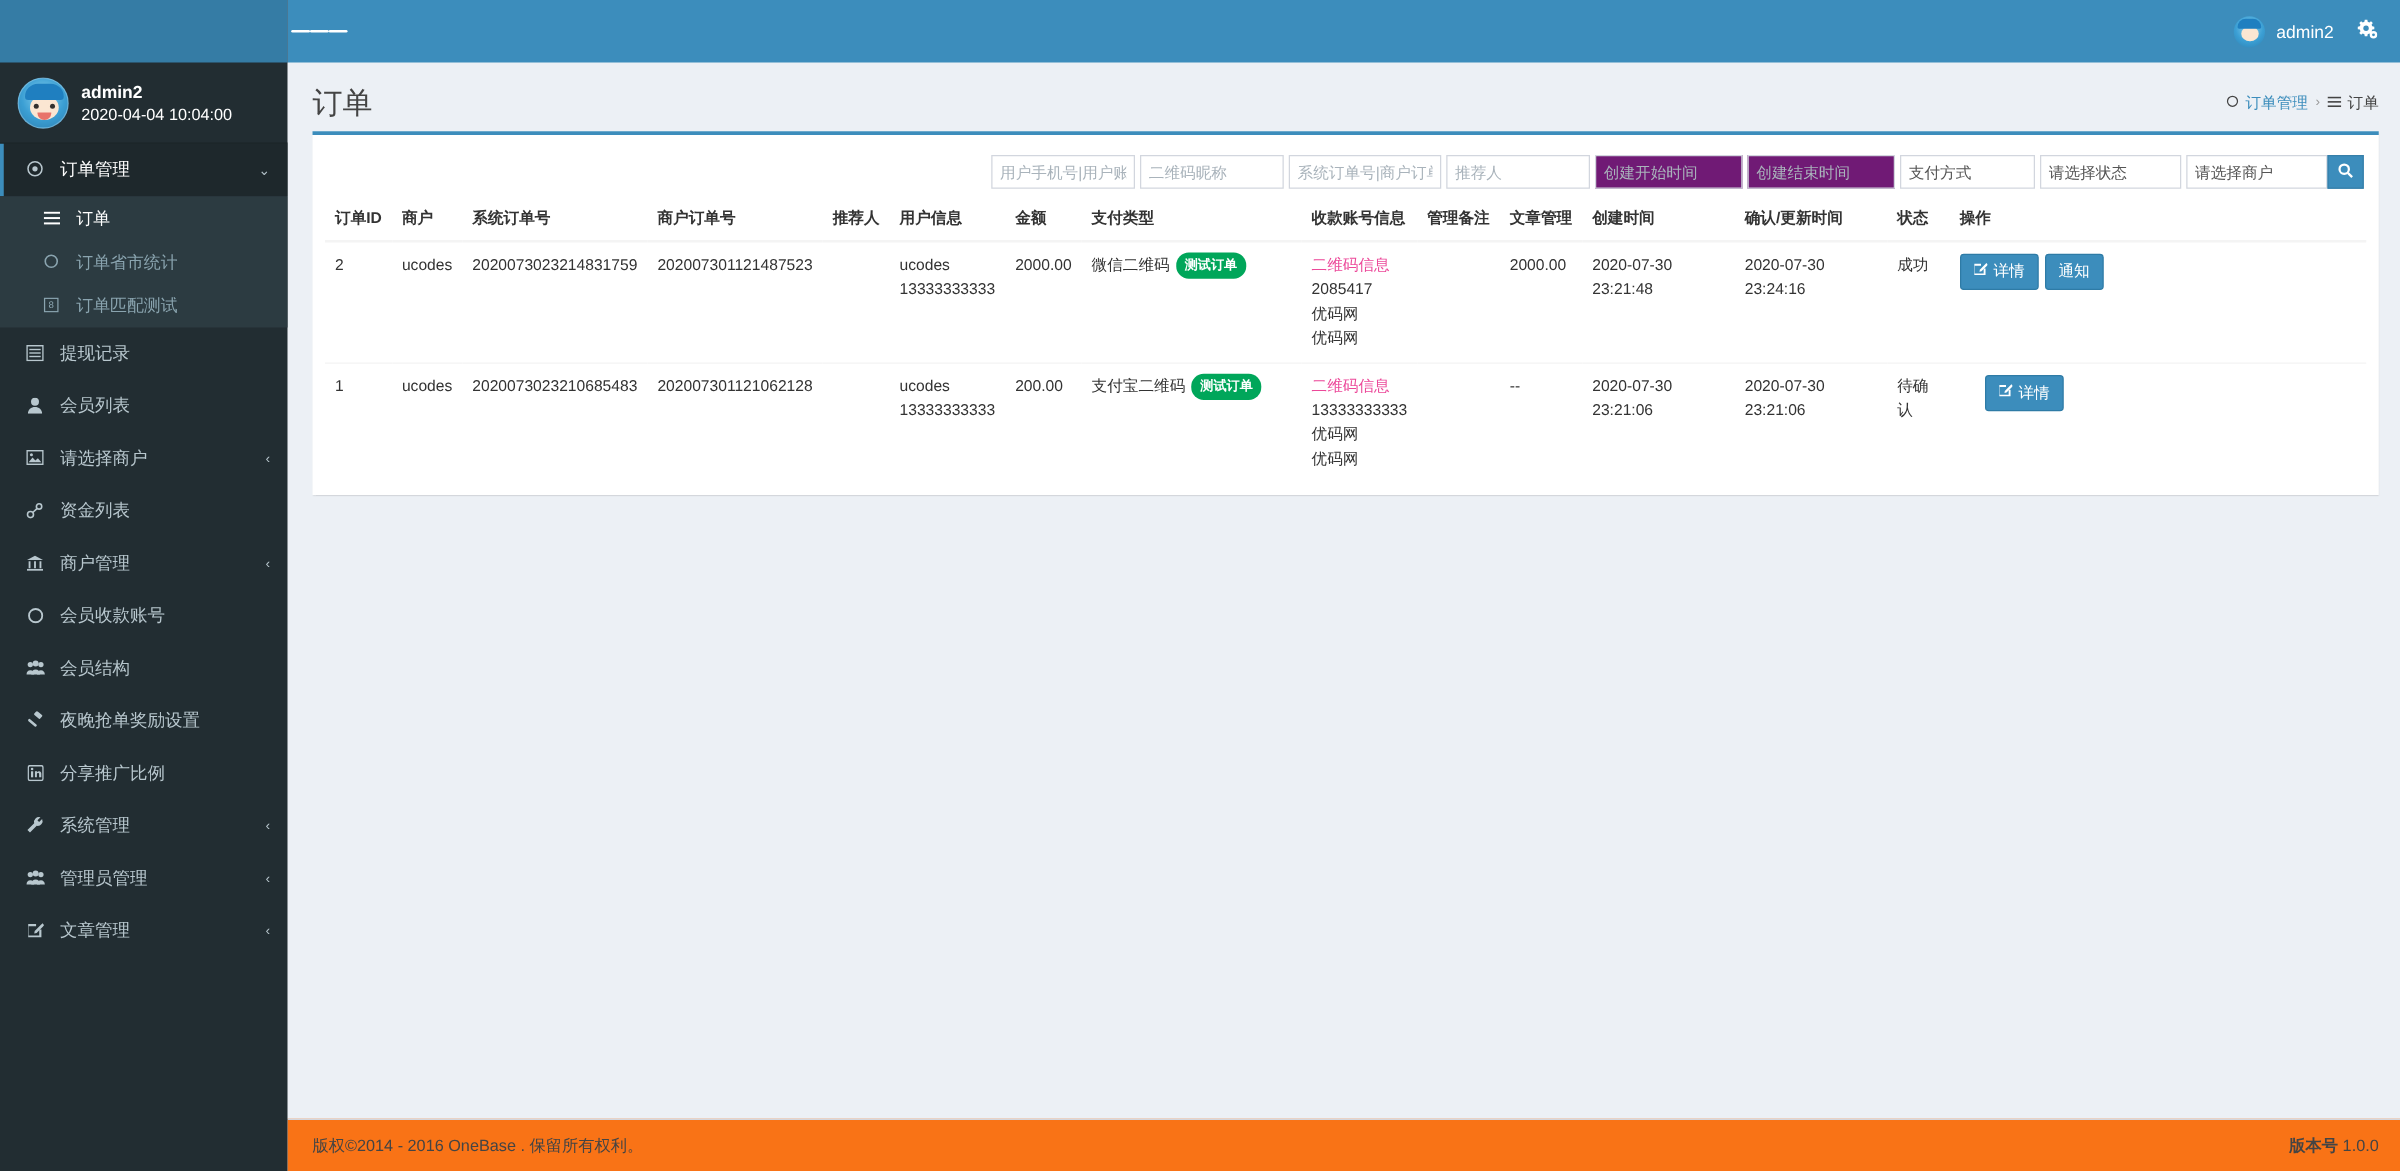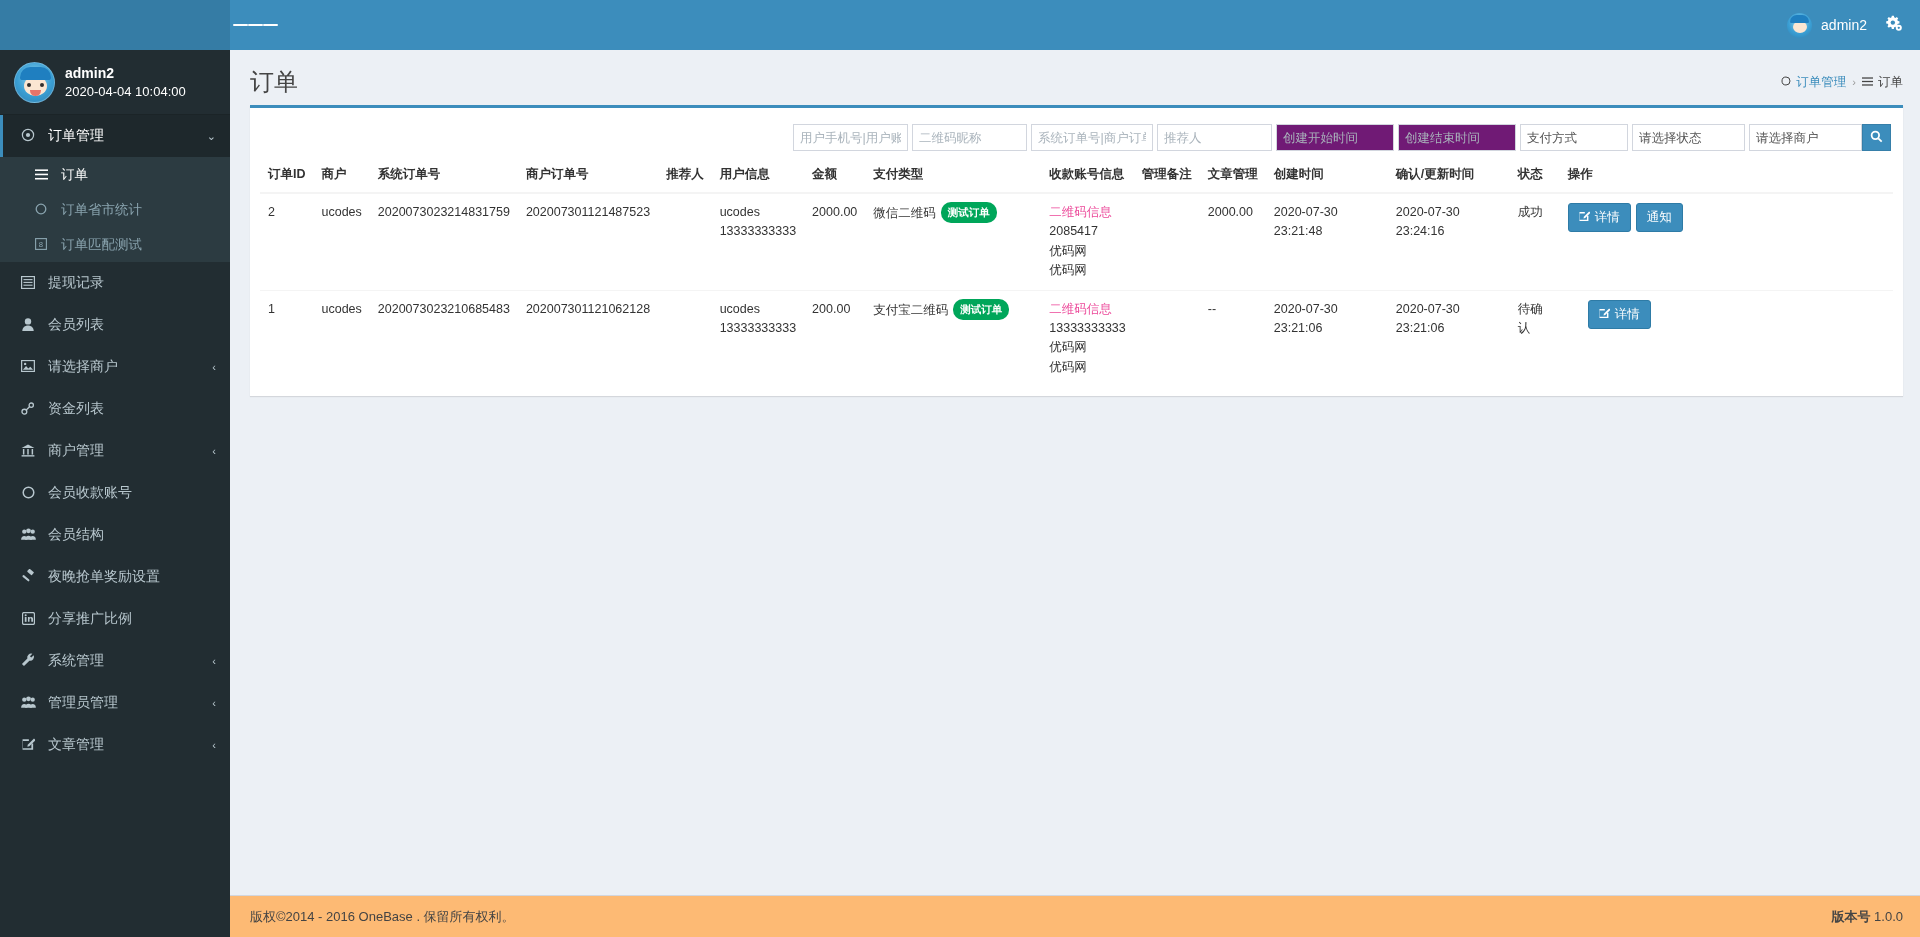--- a/index.html
+++ b/index.html
@@ -173,30 +173,30 @@
     display: inline-block; background: #00a65a; color: #fff;
     border-radius: 10px; font-size: 10.5px; padding: 2px 7px 3px;
     margin-left: 5px; font-weight: bold; position: relative; top: -1px;
   }
   .link-blue { color: #ec4899; text-decoration: none; cursor: pointer; }
   .btn-row { display: flex; gap: 5px; }
   .btn-info {
     background: #3c8dbc; border: 1px solid #2e7ba6; color: #fff;
     font-size: 12.5px; padding: 5px 10px; border-radius: 3px; cursor: pointer;
     display: inline-flex; align-items: center; gap: 5px; white-space: nowrap;
-    font-family: Liberation Serif, serif;
+    font-family: Liberation Mono, monospace;
   }
   .btn-info .pencil { font-size: 11px; }
   .total-row {
     text-align: center; padding: 20px 0 26px; font-size: 13px; color: #333;
     border-top: 1px solid #f4f4f4;
   }
   
   .footer {
-    height: 42px; background: #fdba74; border-top: 1px solid #d2d6de;
+    height: 42px; background: #f97316; border-top: 1px solid #d2d6de;
     display: flex; align-items: center; justify-content: space-between;
     padding: 0 17px 0 20px; font-size: 13px; color: #444;
     position: absolute; bottom: 0; left: 0; right: 0;
   }
   .footer b { font-weight: bold; }
 </style>
 </head>
 <body>
 
 <div id="app">

